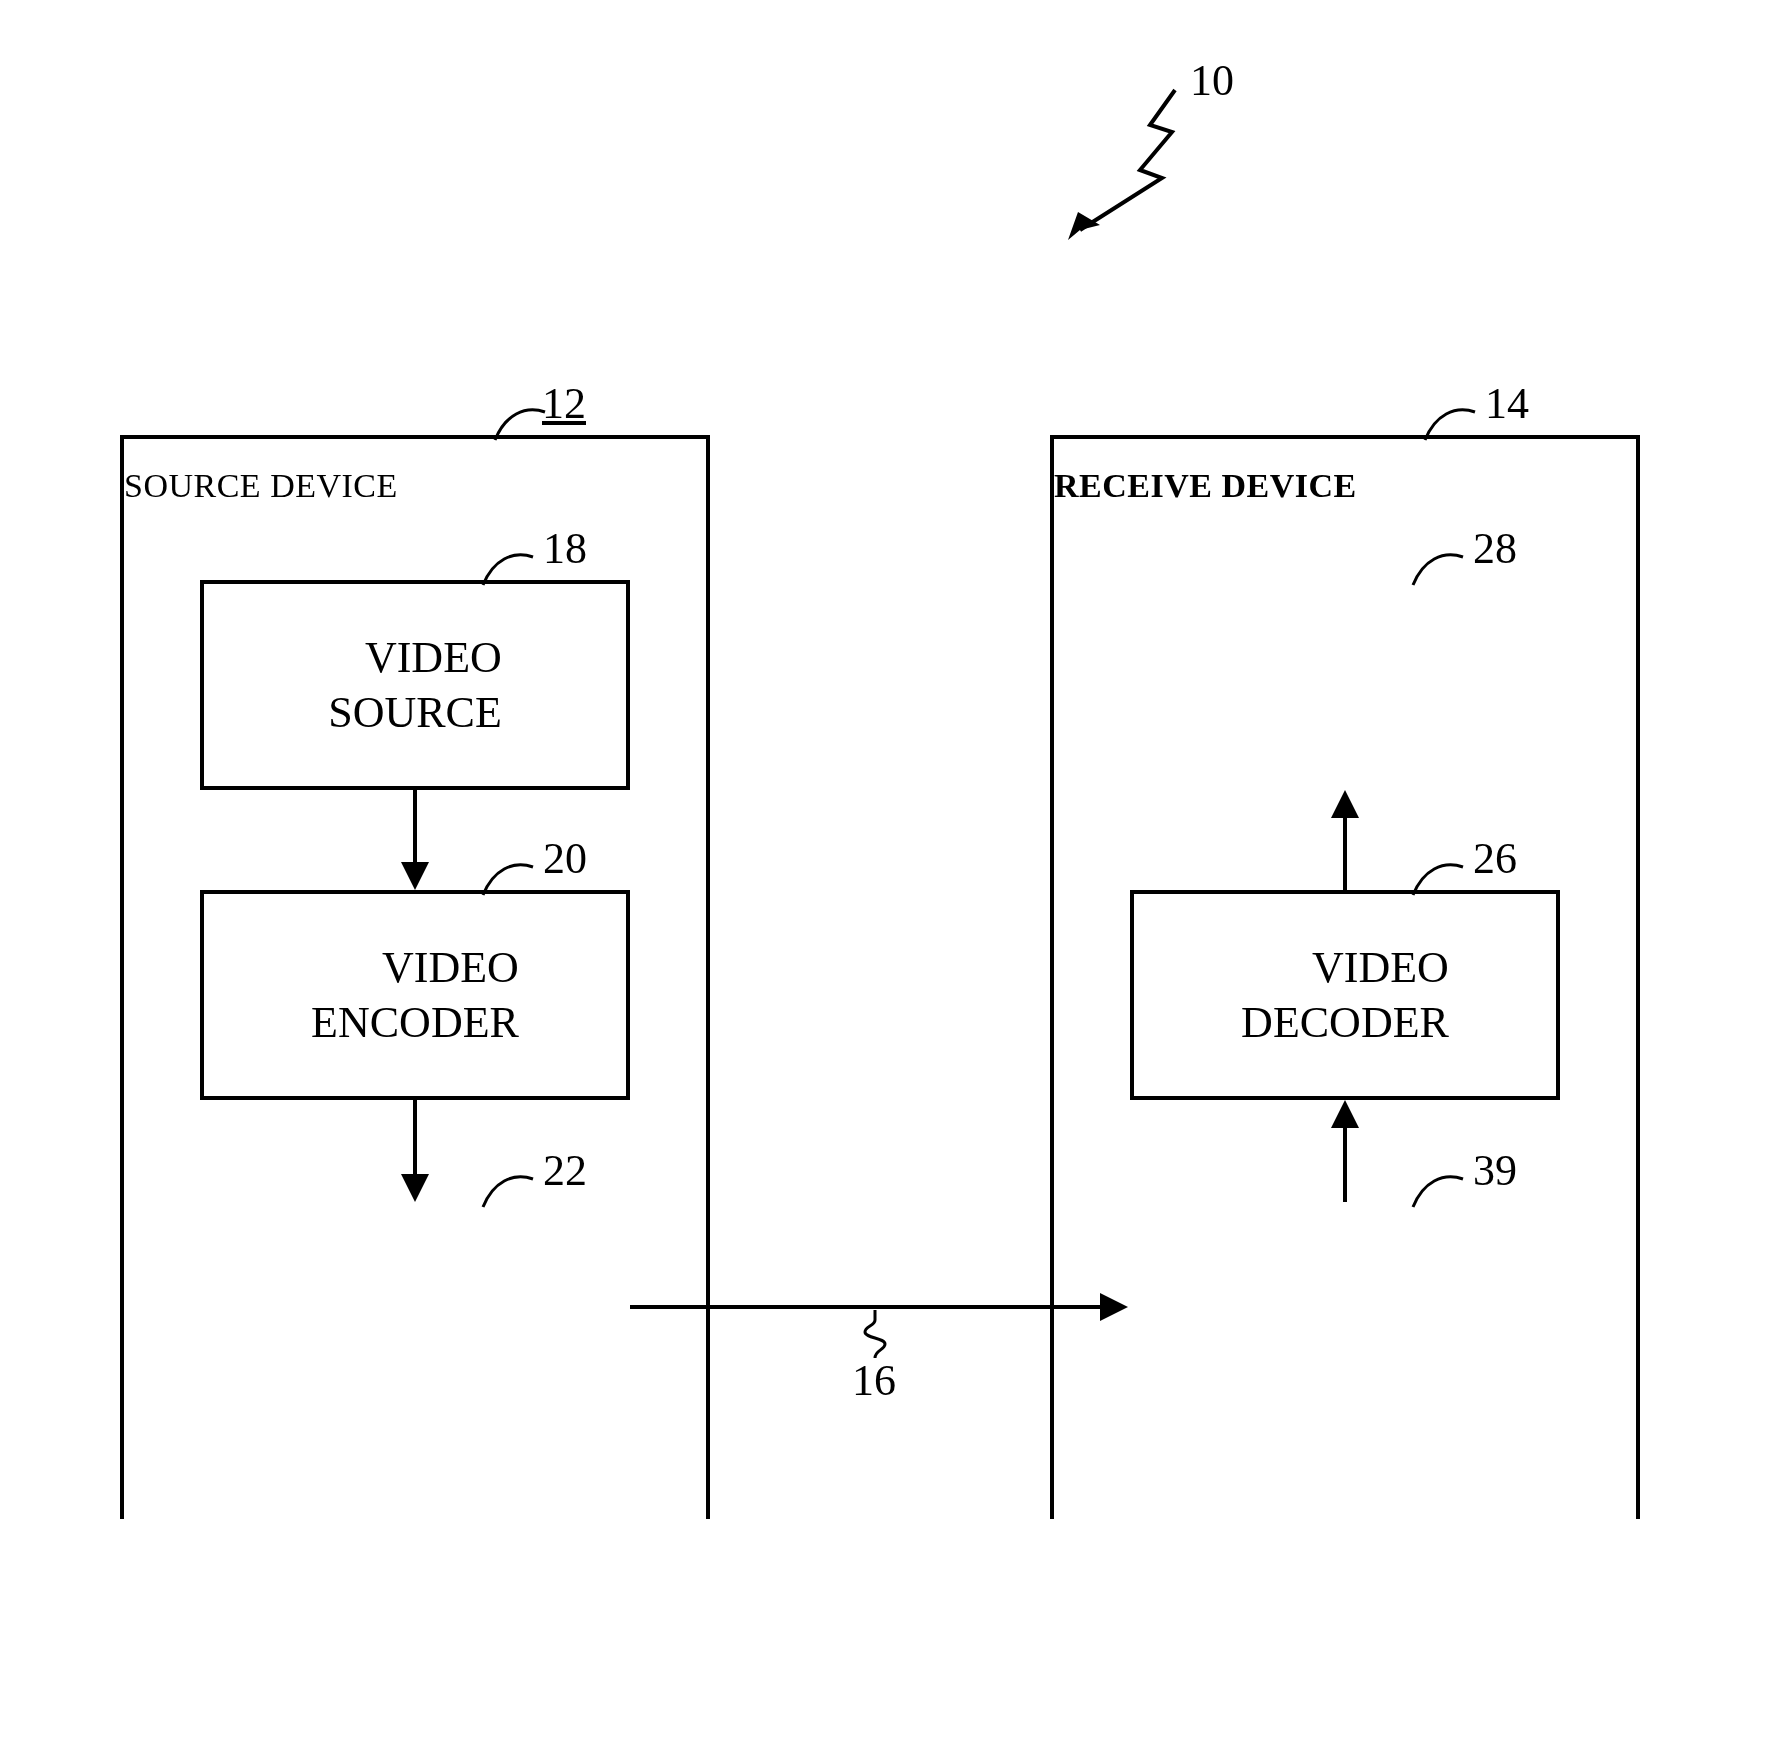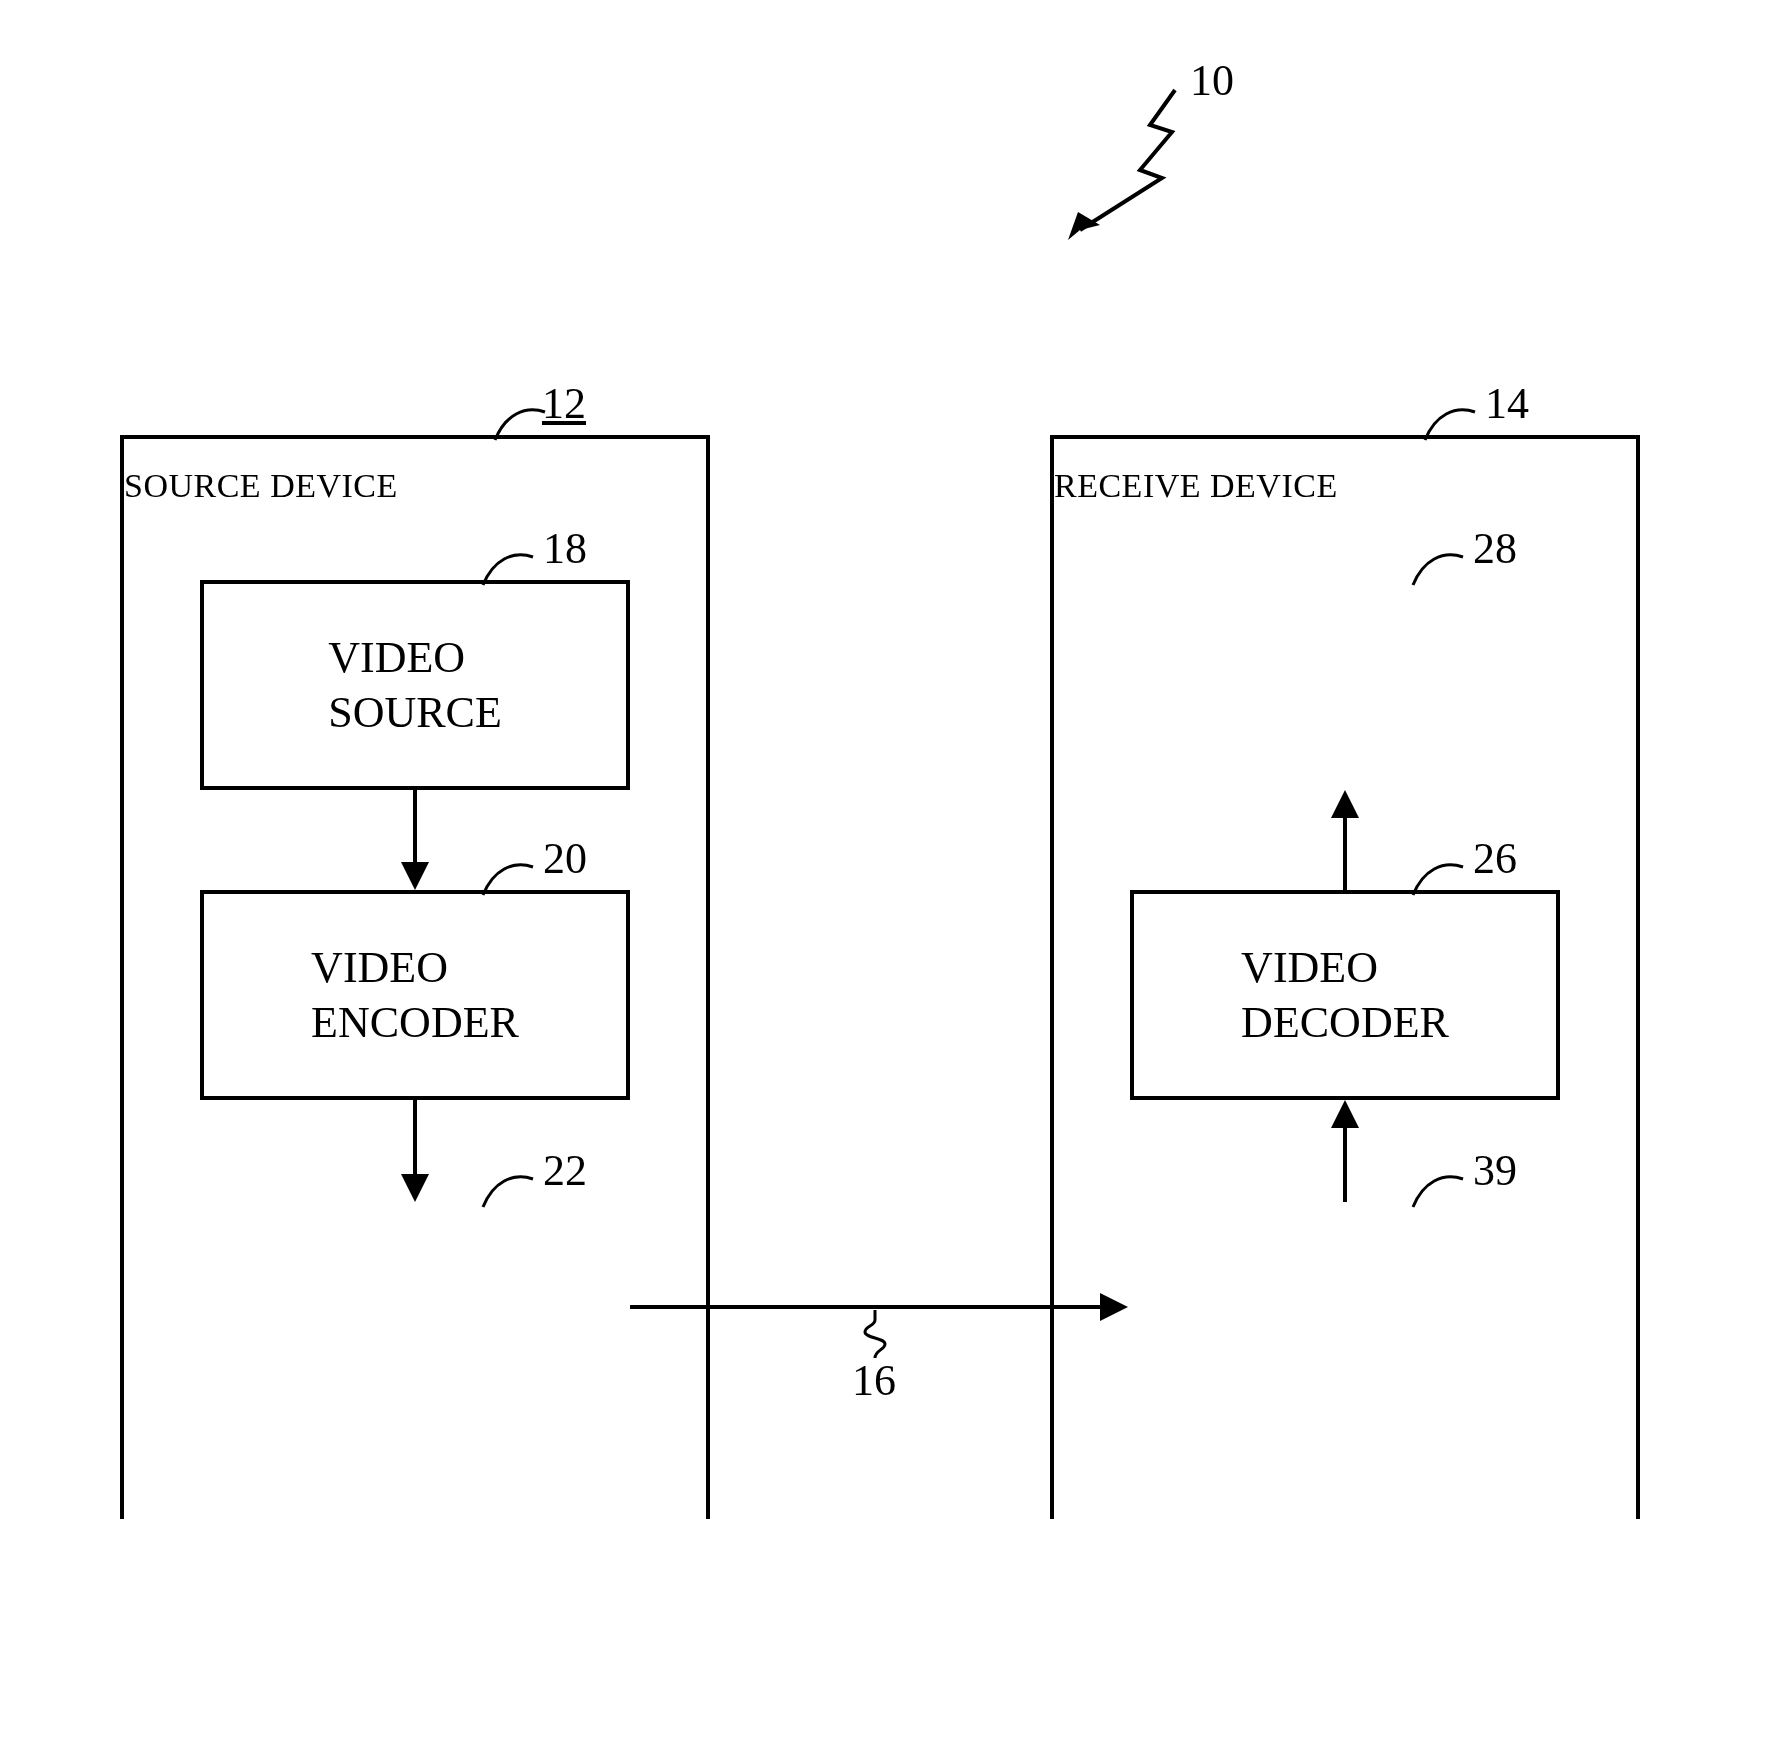--- a/index.html
+++ b/index.html
@@ -26,21 +26,21 @@
     font-size: 34px;
     font-weight: 400;
     letter-spacing: 0.5px;
   }
   .block-label {
     position: absolute;
     inset: 0;
     display: flex;
     align-items: center;
     justify-content: center;
-    text-align: left;
+    text-align: right;
     font-size: 44px;
     line-height: 1.25;
     white-space: pre-line;
     padding: 0 10px;
   }
   .ref-label {
     position: absolute;
     font-size: 44px;
     font-family: "Times New Roman", Times, serif;
   }
@@ -129,21 +129,21 @@
 
   <div class="arrow-line-v" style="left:413px; top:1100px; height:80px;"></div>
   <div class="arrow-head down" style="left:401px; top:1174px;"></div>
 
   <svg class="ref-curve" style="left:478px; top:1167px;" width="60" height="40" viewBox="0 0 60 40">
     <path d="M 5 40 C 15 15, 35 5, 55 12" fill="none" stroke="#000" stroke-width="3"></path>
   </svg>
   <div class="ref-label" style="left:543px; top:1145px;">22</div>
 
   <div class="box" style="left:1050px; top:435px; width:590px; height:1100px;">
-    <div class="device-title" style="top:28px;">RECEIVE DEVICE</div>
+    <div class="device-title" style="top:28px;font-weight:bold;">RECEIVE DEVICE</div>
   </div>
   <svg class="ref-curve" style="left:1420px; top:400px;" width="60" height="40" viewBox="0 0 60 40">
     <path d="M 5 40 C 15 15, 35 5, 55 12" fill="none" stroke="#000" stroke-width="3"></path>
   </svg>
   <div class="ref-label" style="left:1485px; top:378px;">14</div>
 
   <svg class="ref-curve" style="left:1408px; top:545px;" width="60" height="40" viewBox="0 0 60 40">
     <path d="M 5 40 C 15 15, 35 5, 55 12" fill="none" stroke="#000" stroke-width="3"></path>
   </svg>
   <div class="ref-label" style="left:1473px; top:523px;">28</div>

